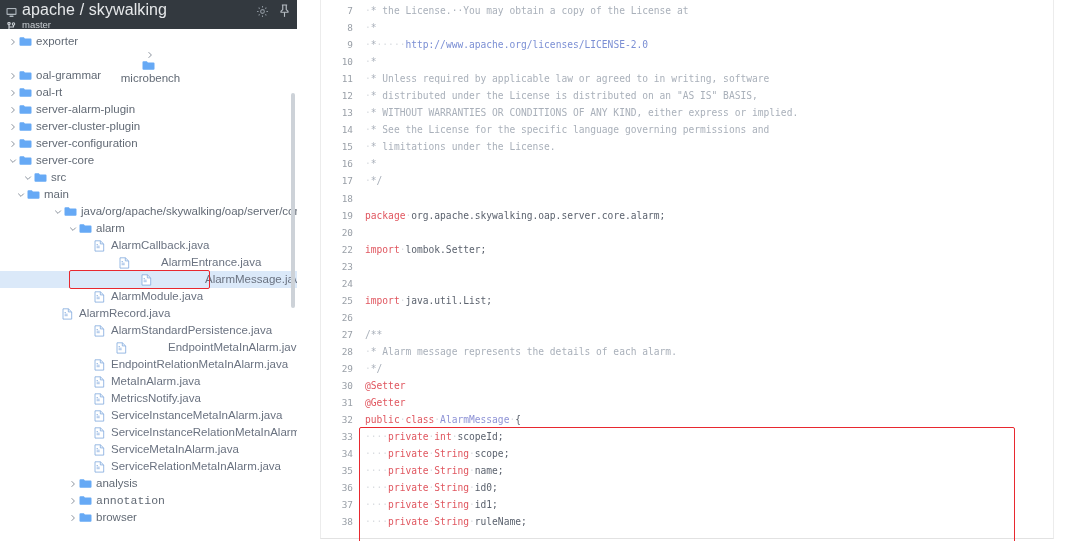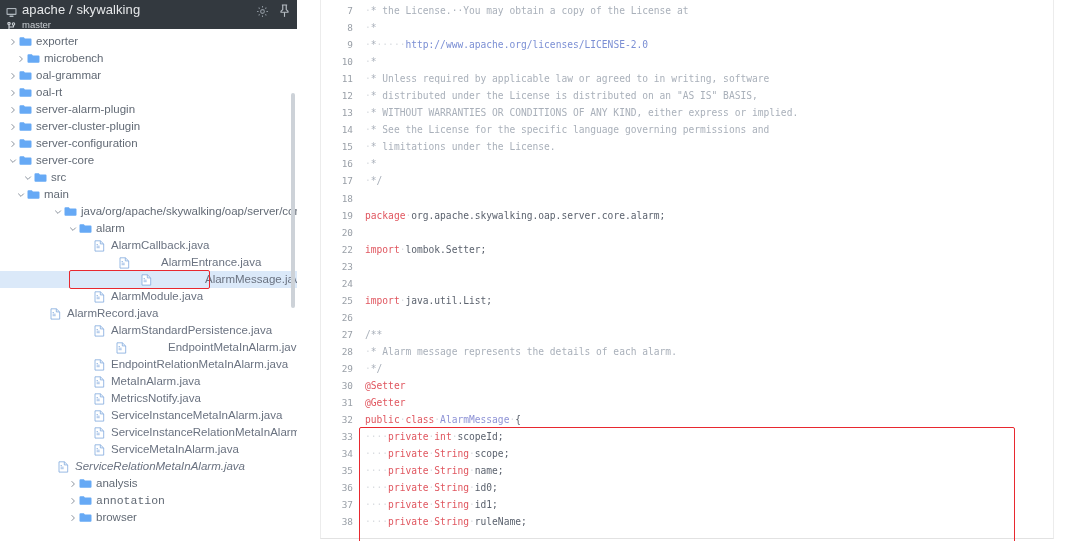--- a/index.html
+++ b/index.html
@@ -20,21 +20,21 @@
     box-sizing:border-box;
   }
   .sb-header{
     background:#33393f;height:29px;width:297px;
     box-sizing:border-box;padding:2px 8px 0 6px;
     position:relative;
   }
   .sb-repo{display:flex;align-items:center;height:15px;}
   .sb-repo-icon{width:11px;height:11px;margin-right:5px;flex:0 0 11px;display:block;}
   .sb-repo-name{
-    color:#e6e8ea;font-size:13px;line-height:12px;
+    color:#e6e8ea;font-size:16px;line-height:12px;
     font-family:"Liberation Sans", sans-serif;letter-spacing:.1px;
   }
   .sb-branch{display:flex;align-items:center;height:13px;margin-top:1px;}
   .sb-branch-icon{width:10px;height:11px;margin-right:5px;flex:0 0 10px;display:block;margin-left:1px;}
   .sb-branch-name{color:#c9ced3;font-size:9.5px;line-height:11px;}
   .sb-actions{position:absolute;right:7px;top:4px;display:flex;gap:10px;align-items:center;}
   .sb-actions svg{display:block;}
 
   .tree{
     position:absolute;top:29px;left:0;width:297px;height:512px;
@@ -157,161 +157,161 @@
               <path d="M2.6 1.2 L5.4 4 L2.6 6.8" stroke="#8b939e" stroke-width="1" fill="none"></path>
             </svg>
           </span>
           <span class="ficon">
             <svg width="13" height="11" viewBox="0 0 13 11">
               <path d="M0.5 2.2a1 1 0 0 1 1-1h3.3l1.1 1.3h5.6a1 1 0 0 1 1 1v5.3a1 1 0 0 1-1 1H1.5a1 1 0 0 1-1-1z" fill="#66a9f5"></path>
             </svg>
           </span>
           <span class="label">exporter</span>
         </div>
+        <div class="row folder" style="padding-left: 4px; flex-direction: column;">
+          <span class="chev">
+            <svg width="8" height="8" viewBox="0 0 8 8">
+              <path d="M2.6 1.2 L5.4 4 L2.6 6.8" stroke="#8b939e" stroke-width="1" fill="none"></path>
+            </svg>
+          </span>
+          <span class="ficon">
+            <svg width="13" height="11" viewBox="0 0 13 11">
+              <path d="M0.5 2.2a1 1 0 0 1 1-1h3.3l1.1 1.3h5.6a1 1 0 0 1 1 1v5.3a1 1 0 0 1-1 1H1.5a1 1 0 0 1-1-1z" fill="#66a9f5"></path>
+            </svg>
+          </span>
+          <span class="label">microbench</span>
+        </div>
+        <div class="row folder" style="padding-left: 8px;">
+          <span class="chev">
+            <svg width="8" height="8" viewBox="0 0 8 8">
+              <path d="M2.6 1.2 L5.4 4 L2.6 6.8" stroke="#8b939e" stroke-width="1" fill="none"></path>
+            </svg>
+          </span>
+          <span class="ficon">
+            <svg width="13" height="11" viewBox="0 0 13 11">
+              <path d="M0.5 2.2a1 1 0 0 1 1-1h3.3l1.1 1.3h5.6a1 1 0 0 1 1 1v5.3a1 1 0 0 1-1 1H1.5a1 1 0 0 1-1-1z" fill="#66a9f5"></path>
+            </svg>
+          </span>
+          <span class="label">oal-grammar</span>
+        </div>
+        <div class="row folder" style="padding-left: 8px;">
+          <span class="chev">
+            <svg width="8" height="8" viewBox="0 0 8 8">
+              <path d="M2.6 1.2 L5.4 4 L2.6 6.8" stroke="#8b939e" stroke-width="1" fill="none"></path>
+            </svg>
+          </span>
+          <span class="ficon">
+            <svg width="13" height="11" viewBox="0 0 13 11">
+              <path d="M0.5 2.2a1 1 0 0 1 1-1h3.3l1.1 1.3h5.6a1 1 0 0 1 1 1v5.3a1 1 0 0 1-1 1H1.5a1 1 0 0 1-1-1z" fill="#66a9f5"></path>
+            </svg>
+          </span>
+          <span class="label">oal-rt</span>
+        </div>
+        <div class="row folder" style="padding-left: 8px;">
+          <span class="chev">
+            <svg width="8" height="8" viewBox="0 0 8 8">
+              <path d="M2.6 1.2 L5.4 4 L2.6 6.8" stroke="#8b939e" stroke-width="1" fill="none"></path>
+            </svg>
+          </span>
+          <span class="ficon">
+            <svg width="13" height="11" viewBox="0 0 13 11">
+              <path d="M0.5 2.2a1 1 0 0 1 1-1h3.3l1.1 1.3h5.6a1 1 0 0 1 1 1v5.3a1 1 0 0 1-1 1H1.5a1 1 0 0 1-1-1z" fill="#66a9f5"></path>
+            </svg>
+          </span>
+          <span class="label">server-alarm-plugin</span>
+        </div>
+        <div class="row folder" style="padding-left: 8px;">
+          <span class="chev">
+            <svg width="8" height="8" viewBox="0 0 8 8">
+              <path d="M2.6 1.2 L5.4 4 L2.6 6.8" stroke="#8b939e" stroke-width="1" fill="none"></path>
+            </svg>
+          </span>
+          <span class="ficon">
+            <svg width="13" height="11" viewBox="0 0 13 11">
+              <path d="M0.5 2.2a1 1 0 0 1 1-1h3.3l1.1 1.3h5.6a1 1 0 0 1 1 1v5.3a1 1 0 0 1-1 1H1.5a1 1 0 0 1-1-1z" fill="#66a9f5"></path>
+            </svg>
+          </span>
+          <span class="label">server-cluster-plugin</span>
+        </div>
+        <div class="row folder" style="padding-left: 8px;">
+          <span class="chev">
+            <svg width="8" height="8" viewBox="0 0 8 8">
+              <path d="M2.6 1.2 L5.4 4 L2.6 6.8" stroke="#8b939e" stroke-width="1" fill="none"></path>
+            </svg>
+          </span>
+          <span class="ficon">
+            <svg width="13" height="11" viewBox="0 0 13 11">
+              <path d="M0.5 2.2a1 1 0 0 1 1-1h3.3l1.1 1.3h5.6a1 1 0 0 1 1 1v5.3a1 1 0 0 1-1 1H1.5a1 1 0 0 1-1-1z" fill="#66a9f5"></path>
+            </svg>
+          </span>
+          <span class="label">server-configuration</span>
+        </div>
+        <div class="row folder" style="padding-left: 8px;">
+          <span class="chev">
+            <svg width="8" height="8" viewBox="0 0 8 8">
+              <path d="M1.2 2.6 L4 5.4 L6.8 2.6" stroke="#8b939e" stroke-width="1" fill="none"></path>
+            </svg>
+          </span>
+          <span class="ficon">
+            <svg width="13" height="11" viewBox="0 0 13 11">
+              <path d="M0.5 2.2a1 1 0 0 1 1-1h3.3l1.1 1.3h5.6a1 1 0 0 1 1 1v5.3a1 1 0 0 1-1 1H1.5a1 1 0 0 1-1-1z" fill="#66a9f5"></path>
+            </svg>
+          </span>
+          <span class="label">server-core</span>
+        </div>
+        <div class="row folder" style="padding-left: 23px;">
+          <span class="chev">
+            <svg width="8" height="8" viewBox="0 0 8 8">
+              <path d="M1.2 2.6 L4 5.4 L6.8 2.6" stroke="#8b939e" stroke-width="1" fill="none"></path>
+            </svg>
+          </span>
+          <span class="ficon">
+            <svg width="13" height="11" viewBox="0 0 13 11">
+              <path d="M0.5 2.2a1 1 0 0 1 1-1h3.3l1.1 1.3h5.6a1 1 0 0 1 1 1v5.3a1 1 0 0 1-1 1H1.5a1 1 0 0 1-1-1z" fill="#66a9f5"></path>
+            </svg>
+          </span>
+          <span class="label">src</span>
+        </div>
         <div class="row folder" style="padding-left: 16px;">
           <span class="chev">
             <svg width="8" height="8" viewBox="0 0 8 8">
-              <path d="M2.6 1.2 L5.4 4 L2.6 6.8" stroke="#8b939e" stroke-width="1" fill="none"></path>
-            </svg>
-          </span>
-          <span class="ficon">
-            <svg width="13" height="11" viewBox="0 0 13 11">
-              <path d="M0.5 2.2a1 1 0 0 1 1-1h3.3l1.1 1.3h5.6a1 1 0 0 1 1 1v5.3a1 1 0 0 1-1 1H1.5a1 1 0 0 1-1-1z" fill="#66a9f5"></path>
-            </svg>
-          </span>
-          <span class="label">microbench</span>
-        </div>
-        <div class="row folder" style="padding-left: 8px;">
-          <span class="chev">
-            <svg width="8" height="8" viewBox="0 0 8 8">
-              <path d="M2.6 1.2 L5.4 4 L2.6 6.8" stroke="#8b939e" stroke-width="1" fill="none"></path>
-            </svg>
-          </span>
-          <span class="ficon">
-            <svg width="13" height="11" viewBox="0 0 13 11">
-              <path d="M0.5 2.2a1 1 0 0 1 1-1h3.3l1.1 1.3h5.6a1 1 0 0 1 1 1v5.3a1 1 0 0 1-1 1H1.5a1 1 0 0 1-1-1z" fill="#66a9f5"></path>
-            </svg>
-          </span>
-          <span class="label">oal-grammar</span>
-        </div>
-        <div class="row folder" style="padding-left: 8px;">
-          <span class="chev">
-            <svg width="8" height="8" viewBox="0 0 8 8">
-              <path d="M2.6 1.2 L5.4 4 L2.6 6.8" stroke="#8b939e" stroke-width="1" fill="none"></path>
-            </svg>
-          </span>
-          <span class="ficon">
-            <svg width="13" height="11" viewBox="0 0 13 11">
-              <path d="M0.5 2.2a1 1 0 0 1 1-1h3.3l1.1 1.3h5.6a1 1 0 0 1 1 1v5.3a1 1 0 0 1-1 1H1.5a1 1 0 0 1-1-1z" fill="#66a9f5"></path>
-            </svg>
-          </span>
-          <span class="label">oal-rt</span>
-        </div>
-        <div class="row folder" style="padding-left: 8px;">
-          <span class="chev">
-            <svg width="8" height="8" viewBox="0 0 8 8">
-              <path d="M2.6 1.2 L5.4 4 L2.6 6.8" stroke="#8b939e" stroke-width="1" fill="none"></path>
-            </svg>
-          </span>
-          <span class="ficon">
-            <svg width="13" height="11" viewBox="0 0 13 11">
-              <path d="M0.5 2.2a1 1 0 0 1 1-1h3.3l1.1 1.3h5.6a1 1 0 0 1 1 1v5.3a1 1 0 0 1-1 1H1.5a1 1 0 0 1-1-1z" fill="#66a9f5"></path>
-            </svg>
-          </span>
-          <span class="label">server-alarm-plugin</span>
-        </div>
-        <div class="row folder" style="padding-left: 8px;">
-          <span class="chev">
-            <svg width="8" height="8" viewBox="0 0 8 8">
-              <path d="M2.6 1.2 L5.4 4 L2.6 6.8" stroke="#8b939e" stroke-width="1" fill="none"></path>
-            </svg>
-          </span>
-          <span class="ficon">
-            <svg width="13" height="11" viewBox="0 0 13 11">
-              <path d="M0.5 2.2a1 1 0 0 1 1-1h3.3l1.1 1.3h5.6a1 1 0 0 1 1 1v5.3a1 1 0 0 1-1 1H1.5a1 1 0 0 1-1-1z" fill="#66a9f5"></path>
-            </svg>
-          </span>
-          <span class="label">server-cluster-plugin</span>
-        </div>
-        <div class="row folder" style="padding-left: 8px;">
-          <span class="chev">
-            <svg width="8" height="8" viewBox="0 0 8 8">
-              <path d="M2.6 1.2 L5.4 4 L2.6 6.8" stroke="#8b939e" stroke-width="1" fill="none"></path>
-            </svg>
-          </span>
-          <span class="ficon">
-            <svg width="13" height="11" viewBox="0 0 13 11">
-              <path d="M0.5 2.2a1 1 0 0 1 1-1h3.3l1.1 1.3h5.6a1 1 0 0 1 1 1v5.3a1 1 0 0 1-1 1H1.5a1 1 0 0 1-1-1z" fill="#66a9f5"></path>
-            </svg>
-          </span>
-          <span class="label">server-configuration</span>
-        </div>
-        <div class="row folder" style="padding-left: 8px;">
-          <span class="chev">
-            <svg width="8" height="8" viewBox="0 0 8 8">
               <path d="M1.2 2.6 L4 5.4 L6.8 2.6" stroke="#8b939e" stroke-width="1" fill="none"></path>
             </svg>
           </span>
           <span class="ficon">
             <svg width="13" height="11" viewBox="0 0 13 11">
               <path d="M0.5 2.2a1 1 0 0 1 1-1h3.3l1.1 1.3h5.6a1 1 0 0 1 1 1v5.3a1 1 0 0 1-1 1H1.5a1 1 0 0 1-1-1z" fill="#66a9f5"></path>
             </svg>
           </span>
-          <span class="label">server-core</span>
-        </div>
-        <div class="row folder" style="padding-left: 23px;">
+          <span class="label">main</span>
+        </div>
+        <div class="row folder" style="padding-left: 53px;">
           <span class="chev">
             <svg width="8" height="8" viewBox="0 0 8 8">
               <path d="M1.2 2.6 L4 5.4 L6.8 2.6" stroke="#8b939e" stroke-width="1" fill="none"></path>
             </svg>
           </span>
           <span class="ficon">
             <svg width="13" height="11" viewBox="0 0 13 11">
               <path d="M0.5 2.2a1 1 0 0 1 1-1h3.3l1.1 1.3h5.6a1 1 0 0 1 1 1v5.3a1 1 0 0 1-1 1H1.5a1 1 0 0 1-1-1z" fill="#66a9f5"></path>
             </svg>
           </span>
-          <span class="label">src</span>
-        </div>
-        <div class="row folder" style="padding-left: 16px;">
+          <span class="label">java/org/apache/skywalking/oap/server/core</span>
+        </div>
+        <div class="row folder" style="padding-left: 68px;">
           <span class="chev">
             <svg width="8" height="8" viewBox="0 0 8 8">
               <path d="M1.2 2.6 L4 5.4 L6.8 2.6" stroke="#8b939e" stroke-width="1" fill="none"></path>
             </svg>
           </span>
           <span class="ficon">
             <svg width="13" height="11" viewBox="0 0 13 11">
               <path d="M0.5 2.2a1 1 0 0 1 1-1h3.3l1.1 1.3h5.6a1 1 0 0 1 1 1v5.3a1 1 0 0 1-1 1H1.5a1 1 0 0 1-1-1z" fill="#66a9f5"></path>
             </svg>
           </span>
-          <span class="label">main</span>
-        </div>
-        <div class="row folder" style="padding-left: 53px;">
-          <span class="chev">
-            <svg width="8" height="8" viewBox="0 0 8 8">
-              <path d="M1.2 2.6 L4 5.4 L6.8 2.6" stroke="#8b939e" stroke-width="1" fill="none"></path>
-            </svg>
-          </span>
-          <span class="ficon">
-            <svg width="13" height="11" viewBox="0 0 13 11">
-              <path d="M0.5 2.2a1 1 0 0 1 1-1h3.3l1.1 1.3h5.6a1 1 0 0 1 1 1v5.3a1 1 0 0 1-1 1H1.5a1 1 0 0 1-1-1z" fill="#66a9f5"></path>
-            </svg>
-          </span>
-          <span class="label">java/org/apache/skywalking/oap/server/core</span>
-        </div>
-        <div class="row folder" style="padding-left: 68px;">
-          <span class="chev">
-            <svg width="8" height="8" viewBox="0 0 8 8">
-              <path d="M1.2 2.6 L4 5.4 L6.8 2.6" stroke="#8b939e" stroke-width="1" fill="none"></path>
-            </svg>
-          </span>
-          <span class="ficon">
-            <svg width="13" height="11" viewBox="0 0 13 11">
-              <path d="M0.5 2.2a1 1 0 0 1 1-1h3.3l1.1 1.3h5.6a1 1 0 0 1 1 1v5.3a1 1 0 0 1-1 1H1.5a1 1 0 0 1-1-1z" fill="#66a9f5"></path>
-            </svg>
-          </span>
           <span class="label">alarm</span>
         </div>
         <div class="row file" style="padding-left: 83px;">
           <span class="chev"></span>
           <span class="ficon">
             <svg width="11" height="12" viewBox="0 0 11 12">
               <path d="M1 0.8h5.4L9.7 4v7.1H1z" fill="#ffffff" stroke="#7fa8dd" stroke-width="0.8"></path>
               <path d="M6.3 0.9v3h3.2" fill="none" stroke="#7fa8dd" stroke-width="0.8"></path>
               <path d="M2.6 6.2h3.1M2.6 7.7h3.1" stroke="#7fa8dd" stroke-width="0.7"></path>
               <circle cx="3.2" cy="4.6" r="0.7" fill="#7fa8dd"></circle>
@@ -348,21 +348,21 @@
           <span class="ficon">
             <svg width="11" height="12" viewBox="0 0 11 12">
               <path d="M1 0.8h5.4L9.7 4v7.1H1z" fill="#ffffff" stroke="#7fa8dd" stroke-width="0.8"></path>
               <path d="M6.3 0.9v3h3.2" fill="none" stroke="#7fa8dd" stroke-width="0.8"></path>
               <path d="M2.6 6.2h3.1M2.6 7.7h3.1" stroke="#7fa8dd" stroke-width="0.7"></path>
               <circle cx="3.2" cy="4.6" r="0.7" fill="#7fa8dd"></circle>
             </svg>
           </span>
           <span class="label">AlarmModule.java</span>
         </div>
-        <div class="row file" style="padding-left: 39px;">
+        <div class="row file" style="padding-left: 51px;">
           <span class="chev"></span>
           <span class="ficon">
             <svg width="11" height="12" viewBox="0 0 11 12">
               <path d="M1 0.8h5.4L9.7 4v7.1H1z" fill="#ffffff" stroke="#7fa8dd" stroke-width="0.8"></path>
               <path d="M6.3 0.9v3h3.2" fill="none" stroke="#7fa8dd" stroke-width="0.8"></path>
               <path d="M2.6 6.2h3.1M2.6 7.7h3.1" stroke="#7fa8dd" stroke-width="0.7"></path>
               <circle cx="3.2" cy="4.6" r="0.7" fill="#7fa8dd"></circle>
             </svg>
           </span>
           <span class="label">AlarmRecord.java</span>
@@ -456,21 +456,21 @@
           <span class="ficon">
             <svg width="11" height="12" viewBox="0 0 11 12">
               <path d="M1 0.8h5.4L9.7 4v7.1H1z" fill="#ffffff" stroke="#7fa8dd" stroke-width="0.8"></path>
               <path d="M6.3 0.9v3h3.2" fill="none" stroke="#7fa8dd" stroke-width="0.8"></path>
               <path d="M2.6 6.2h3.1M2.6 7.7h3.1" stroke="#7fa8dd" stroke-width="0.7"></path>
               <circle cx="3.2" cy="4.6" r="0.7" fill="#7fa8dd"></circle>
             </svg>
           </span>
           <span class="label">ServiceMetaInAlarm.java</span>
         </div>
-        <div class="row file" style="padding-left: 47px; font-style: italic;">
+        <div class="row file" style="padding-left: 83px;">
           <span class="chev"></span>
           <span class="ficon">
             <svg width="11" height="12" viewBox="0 0 11 12">
               <path d="M1 0.8h5.4L9.7 4v7.1H1z" fill="#ffffff" stroke="#7fa8dd" stroke-width="0.8"></path>
               <path d="M6.3 0.9v3h3.2" fill="none" stroke="#7fa8dd" stroke-width="0.8"></path>
               <path d="M2.6 6.2h3.1M2.6 7.7h3.1" stroke="#7fa8dd" stroke-width="0.7"></path>
               <circle cx="3.2" cy="4.6" r="0.7" fill="#7fa8dd"></circle>
             </svg>
           </span>
           <span class="label">ServiceRelationMetaInAlarm.java</span>

